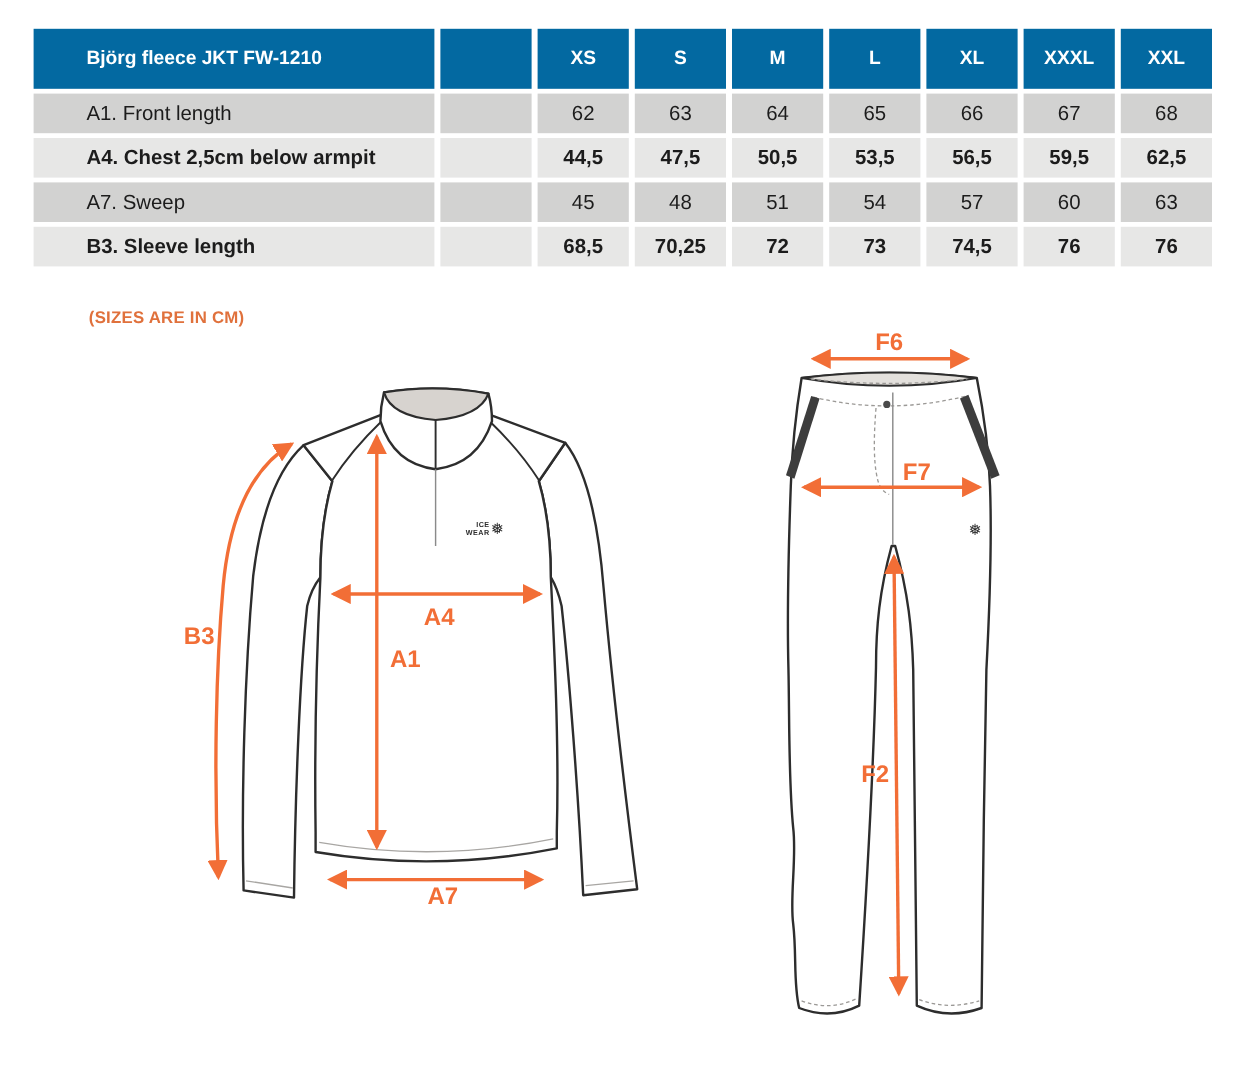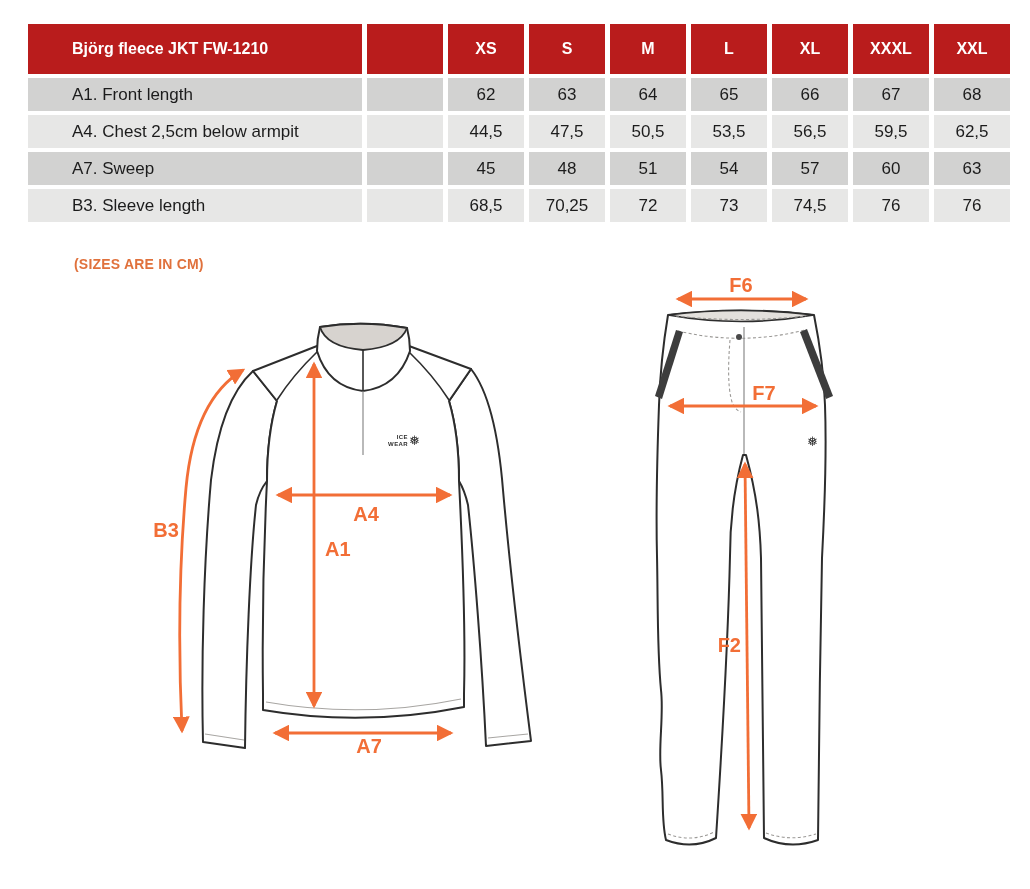--- a/index.html
+++ b/index.html
@@ -15,24 +15,24 @@
     grid-template-columns:334px 76px repeat(7,76px);
     grid-template-rows:50px;
     grid-auto-rows:33px;
     row-gap:4px; column-gap:5px;
   }
   .cell {
     display:flex; align-items:center; justify-content:center;
     font-size:17px; color:#1c1c1c; white-space:nowrap;
   }
   .cell.lbl { justify-content:flex-start; padding-left:44px; }
-  .hdr { background:#b91c1c; color:#ffffff; font-weight:bold; font-size:16px; }
+  .hdr { background:#0369a1; color:#ffffff; font-weight:bold; font-size:16px; }
   .hdr.lbl { font-size:16px; }
   .rowA { background:#D2D2D1;text-align:right; }
-  .rowB { background:#E7E7E6; }
+  .rowB { background:#E7E7E6;font-weight:bold; }
 
   .note {
     position:absolute; left:74px; top:256px;
     color:#E0713C; font-size:14px; letter-spacing:.2px; font-weight:bold;
   }
 
   
   .diagram { position:absolute; left:0; top:0; }
   .outline { fill:#ffffff; stroke:#2d2d2d; stroke-width:2; stroke-linejoin:round; }
   .grayfill { fill:#d7d3cf; stroke:#2d2d2d; stroke-width:1.8; stroke-linejoin:round; }

